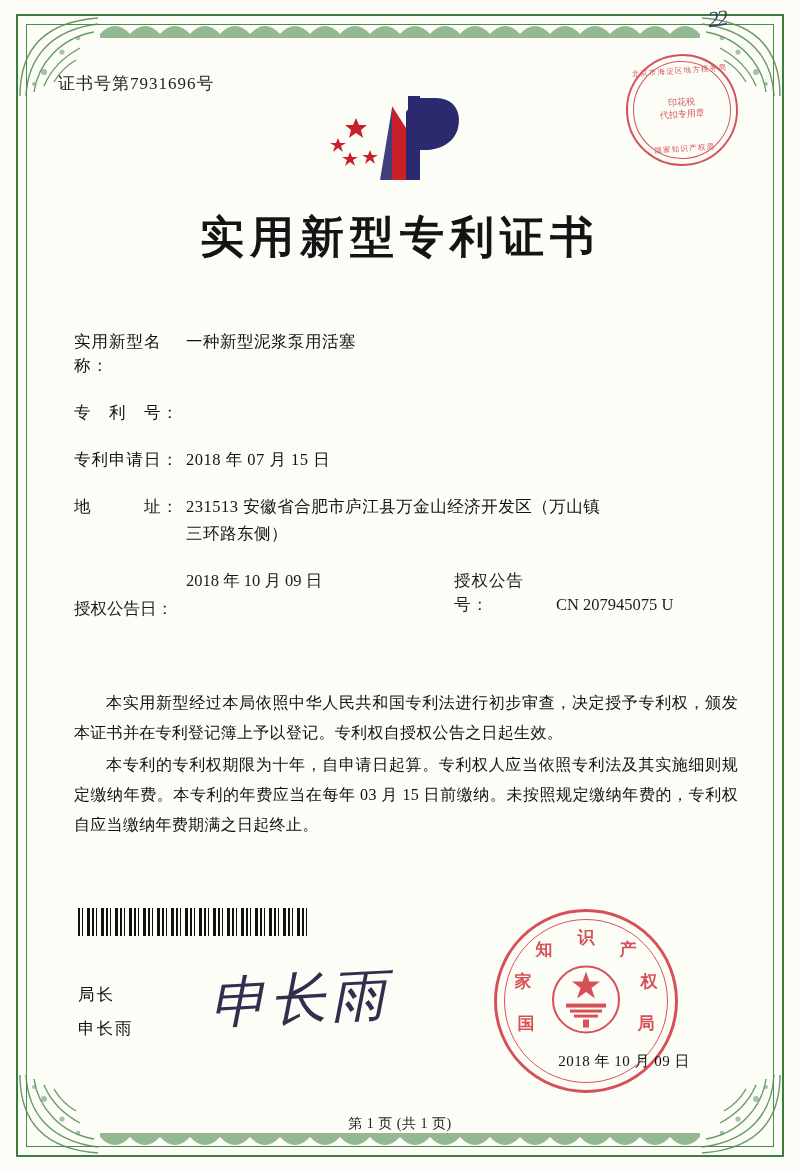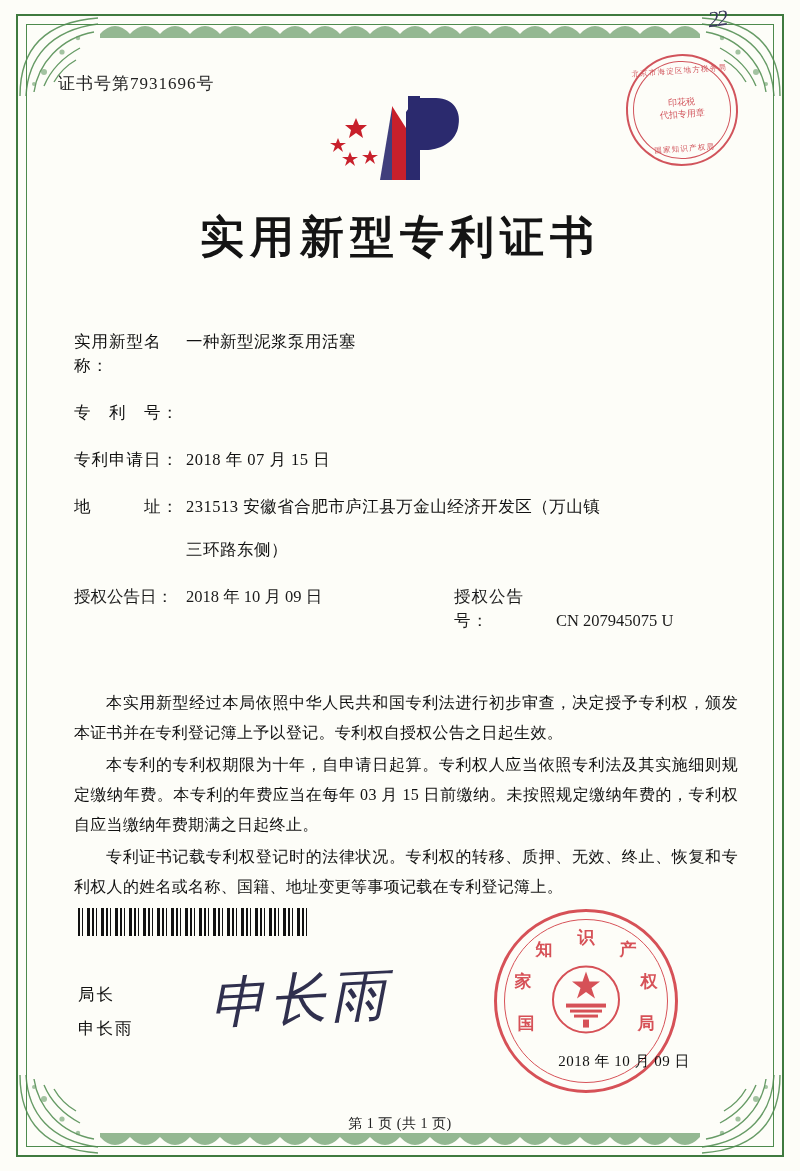--- a/index.html
+++ b/index.html
@@ -208,36 +208,36 @@
     letter-spacing: 1px;
     color: #111;
   }
   .field .value {
     flex: 1 1 auto;
     color: #111;
     letter-spacing: .5px;
   }
   .field .value .indent2 {
     display: block;
-    margin-top: 19px;
+    margin-top: 3px;
     font-family: Liberation Serif, serif;
   }
 
   .field-row-2col {
     display: flex;
     align-items: flex-start;
     font-size: 16.5px;
     line-height: 24px;
     margin-bottom: 10px;
   }
   .field-row-2col .left {
     width: 380px;
     display: flex;
   }
-  .field-row-2col .left .label { width: 112px; }
+  .field-row-2col .left .label { width: 112px; margin-top: 28px; }
   .field-row-2col .right {
     display: flex;
     align-items: flex-end;
   }
   .field-row-2col .right .label {
     width: 102px;
     letter-spacing: 1px;
   }
 
   
@@ -451,21 +451,20 @@
         <div class="label">授权公告号：</div>
         <div class="value">CN 207945075 U</div>
       </div>
     </div>
 
   </div>
 
   <div class="body-text">
     <p>本实用新型经过本局依照中华人民共和国专利法进行初步审查，决定授予专利权，颁发本证书并在专利登记簿上予以登记。专利权自授权公告之日起生效。</p>
     <p>本专利的专利权期限为十年，自申请日起算。专利权人应当依照专利法及其实施细则规定缴纳年费。本专利的年费应当在每年 03 月 15 日前缴纳。未按照规定缴纳年费的，专利权自应当缴纳年费期满之日起终止。</p>
-    <p>专利证书记载专利权登记时的法律状况。专利权的转移、质押、无效、终止、恢复和专利权人的姓名或名称、国籍、地址变更等事项记载在专利登记簿上。</p>
   </div>
 
   <div class="barcode"></div>
 
   <div class="sign-label">
     <div>局长</div>
     <div>申长雨</div>
   </div>
   <div class="sign-hand">申长雨</div>
 

